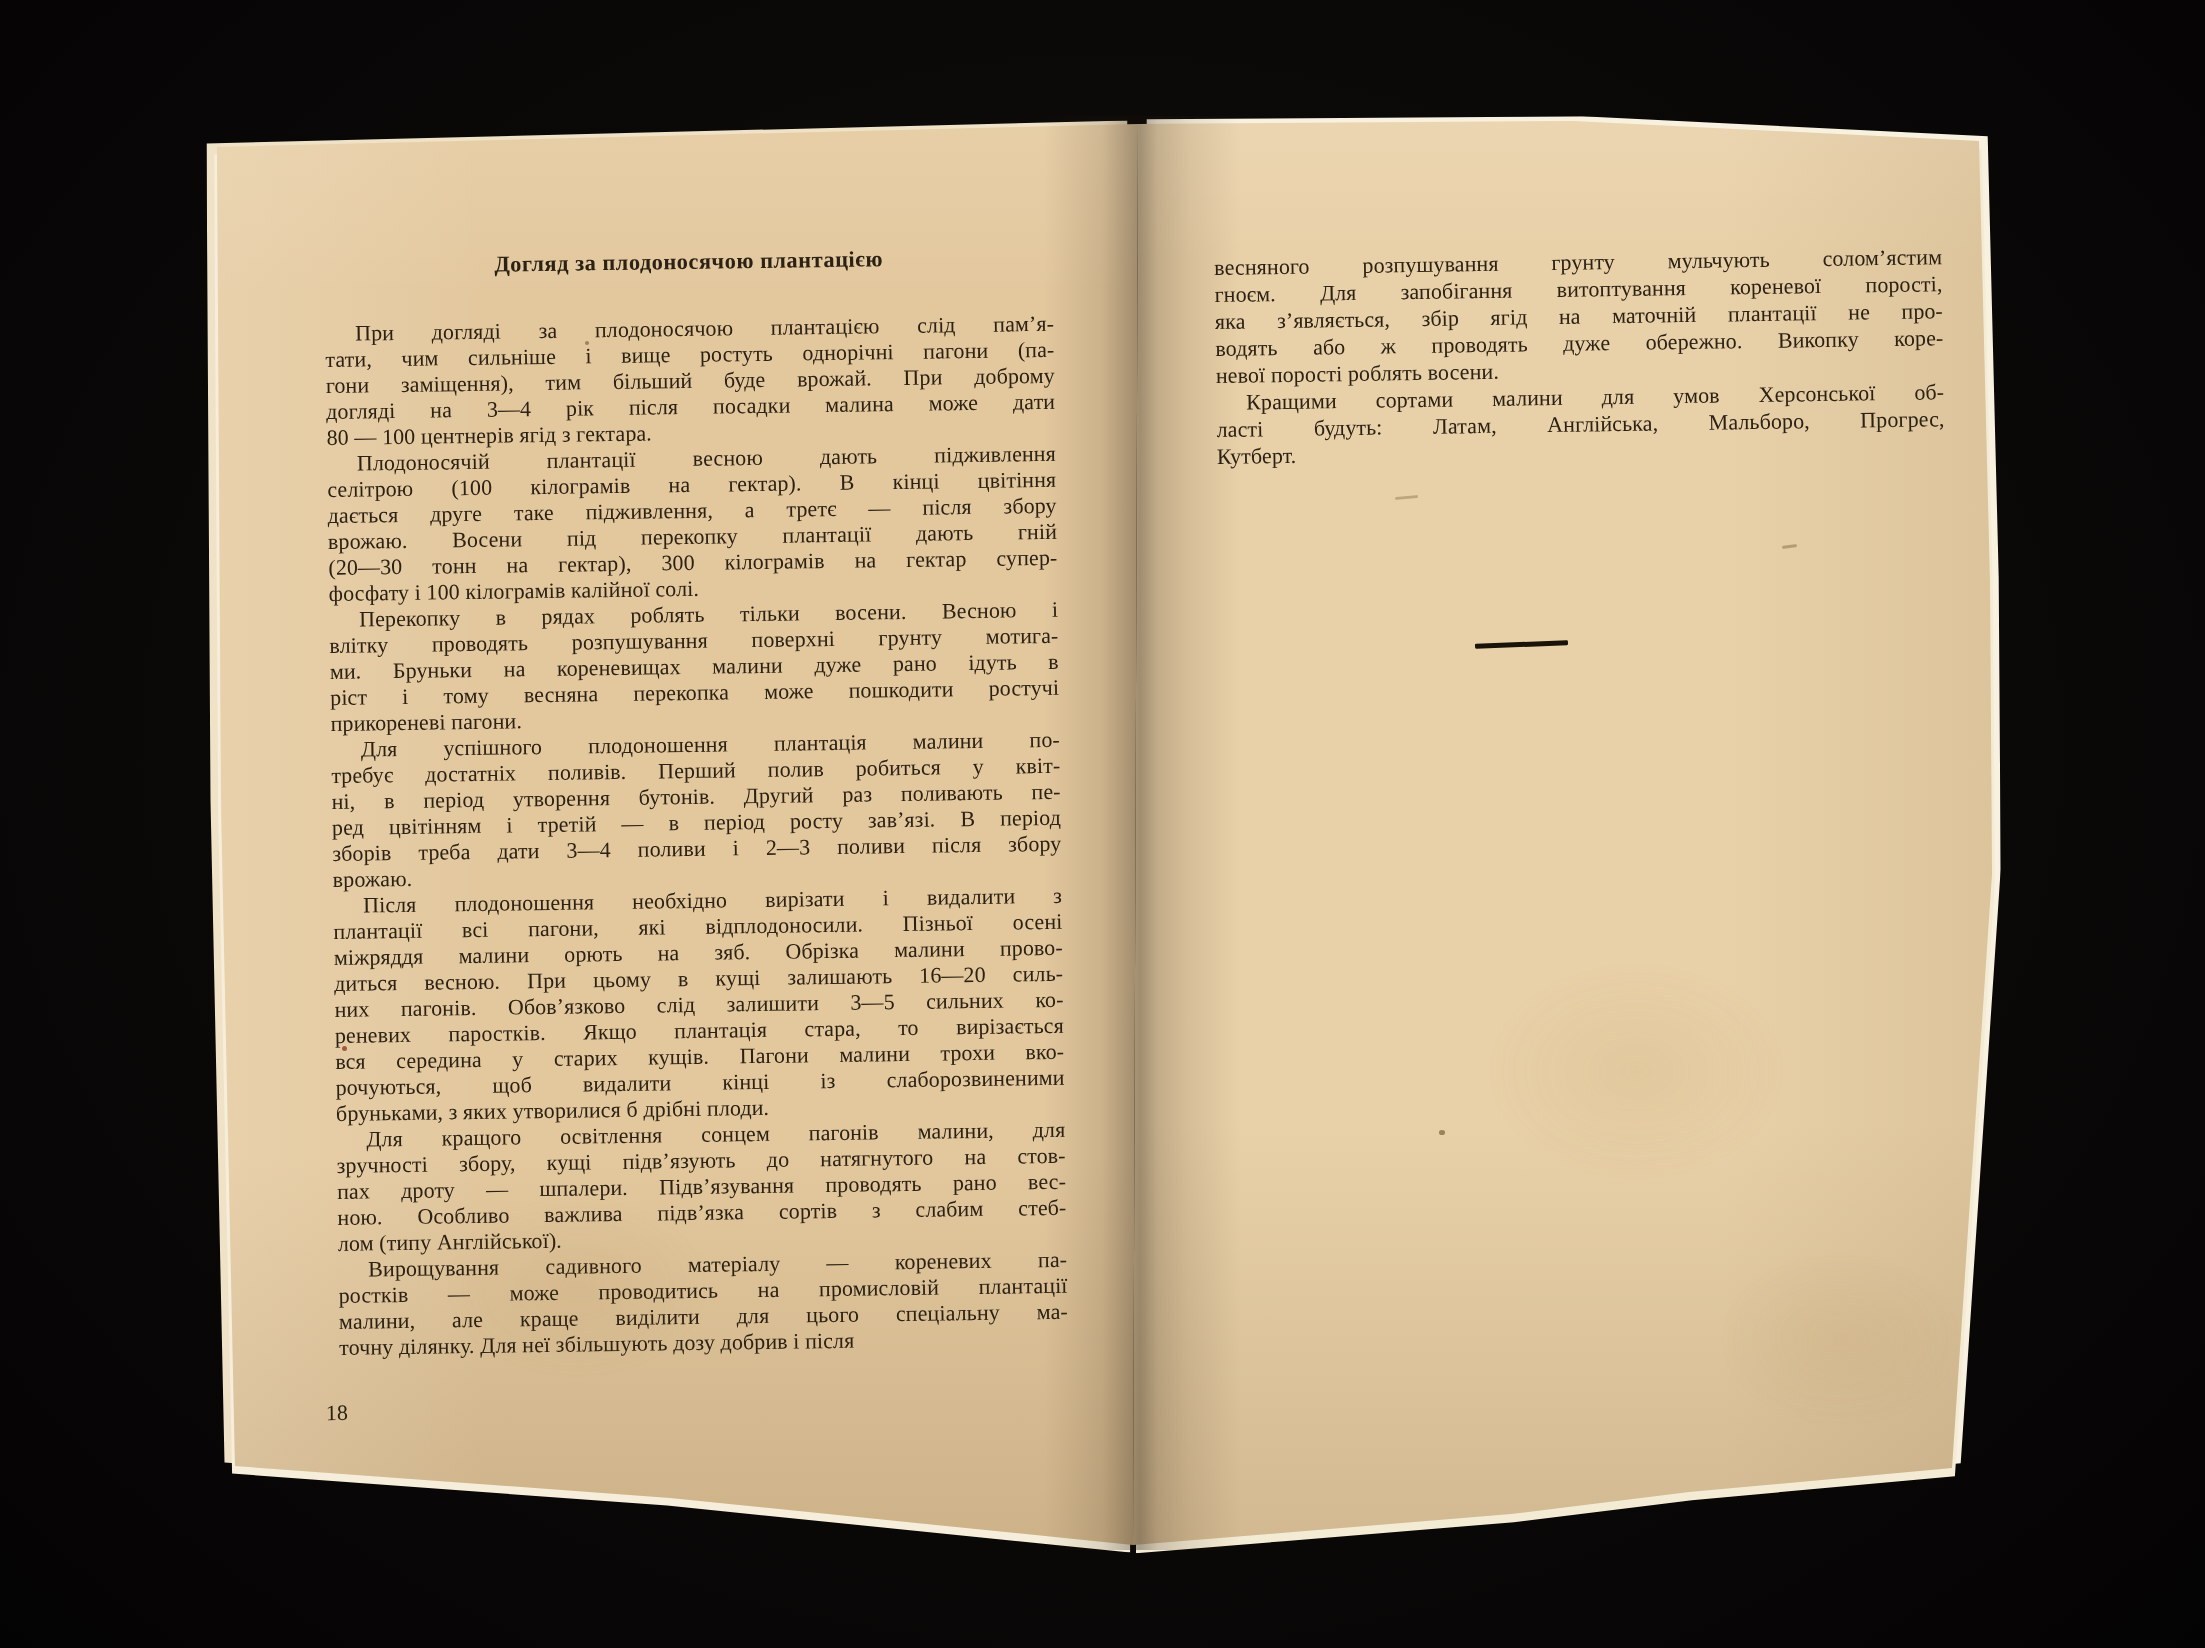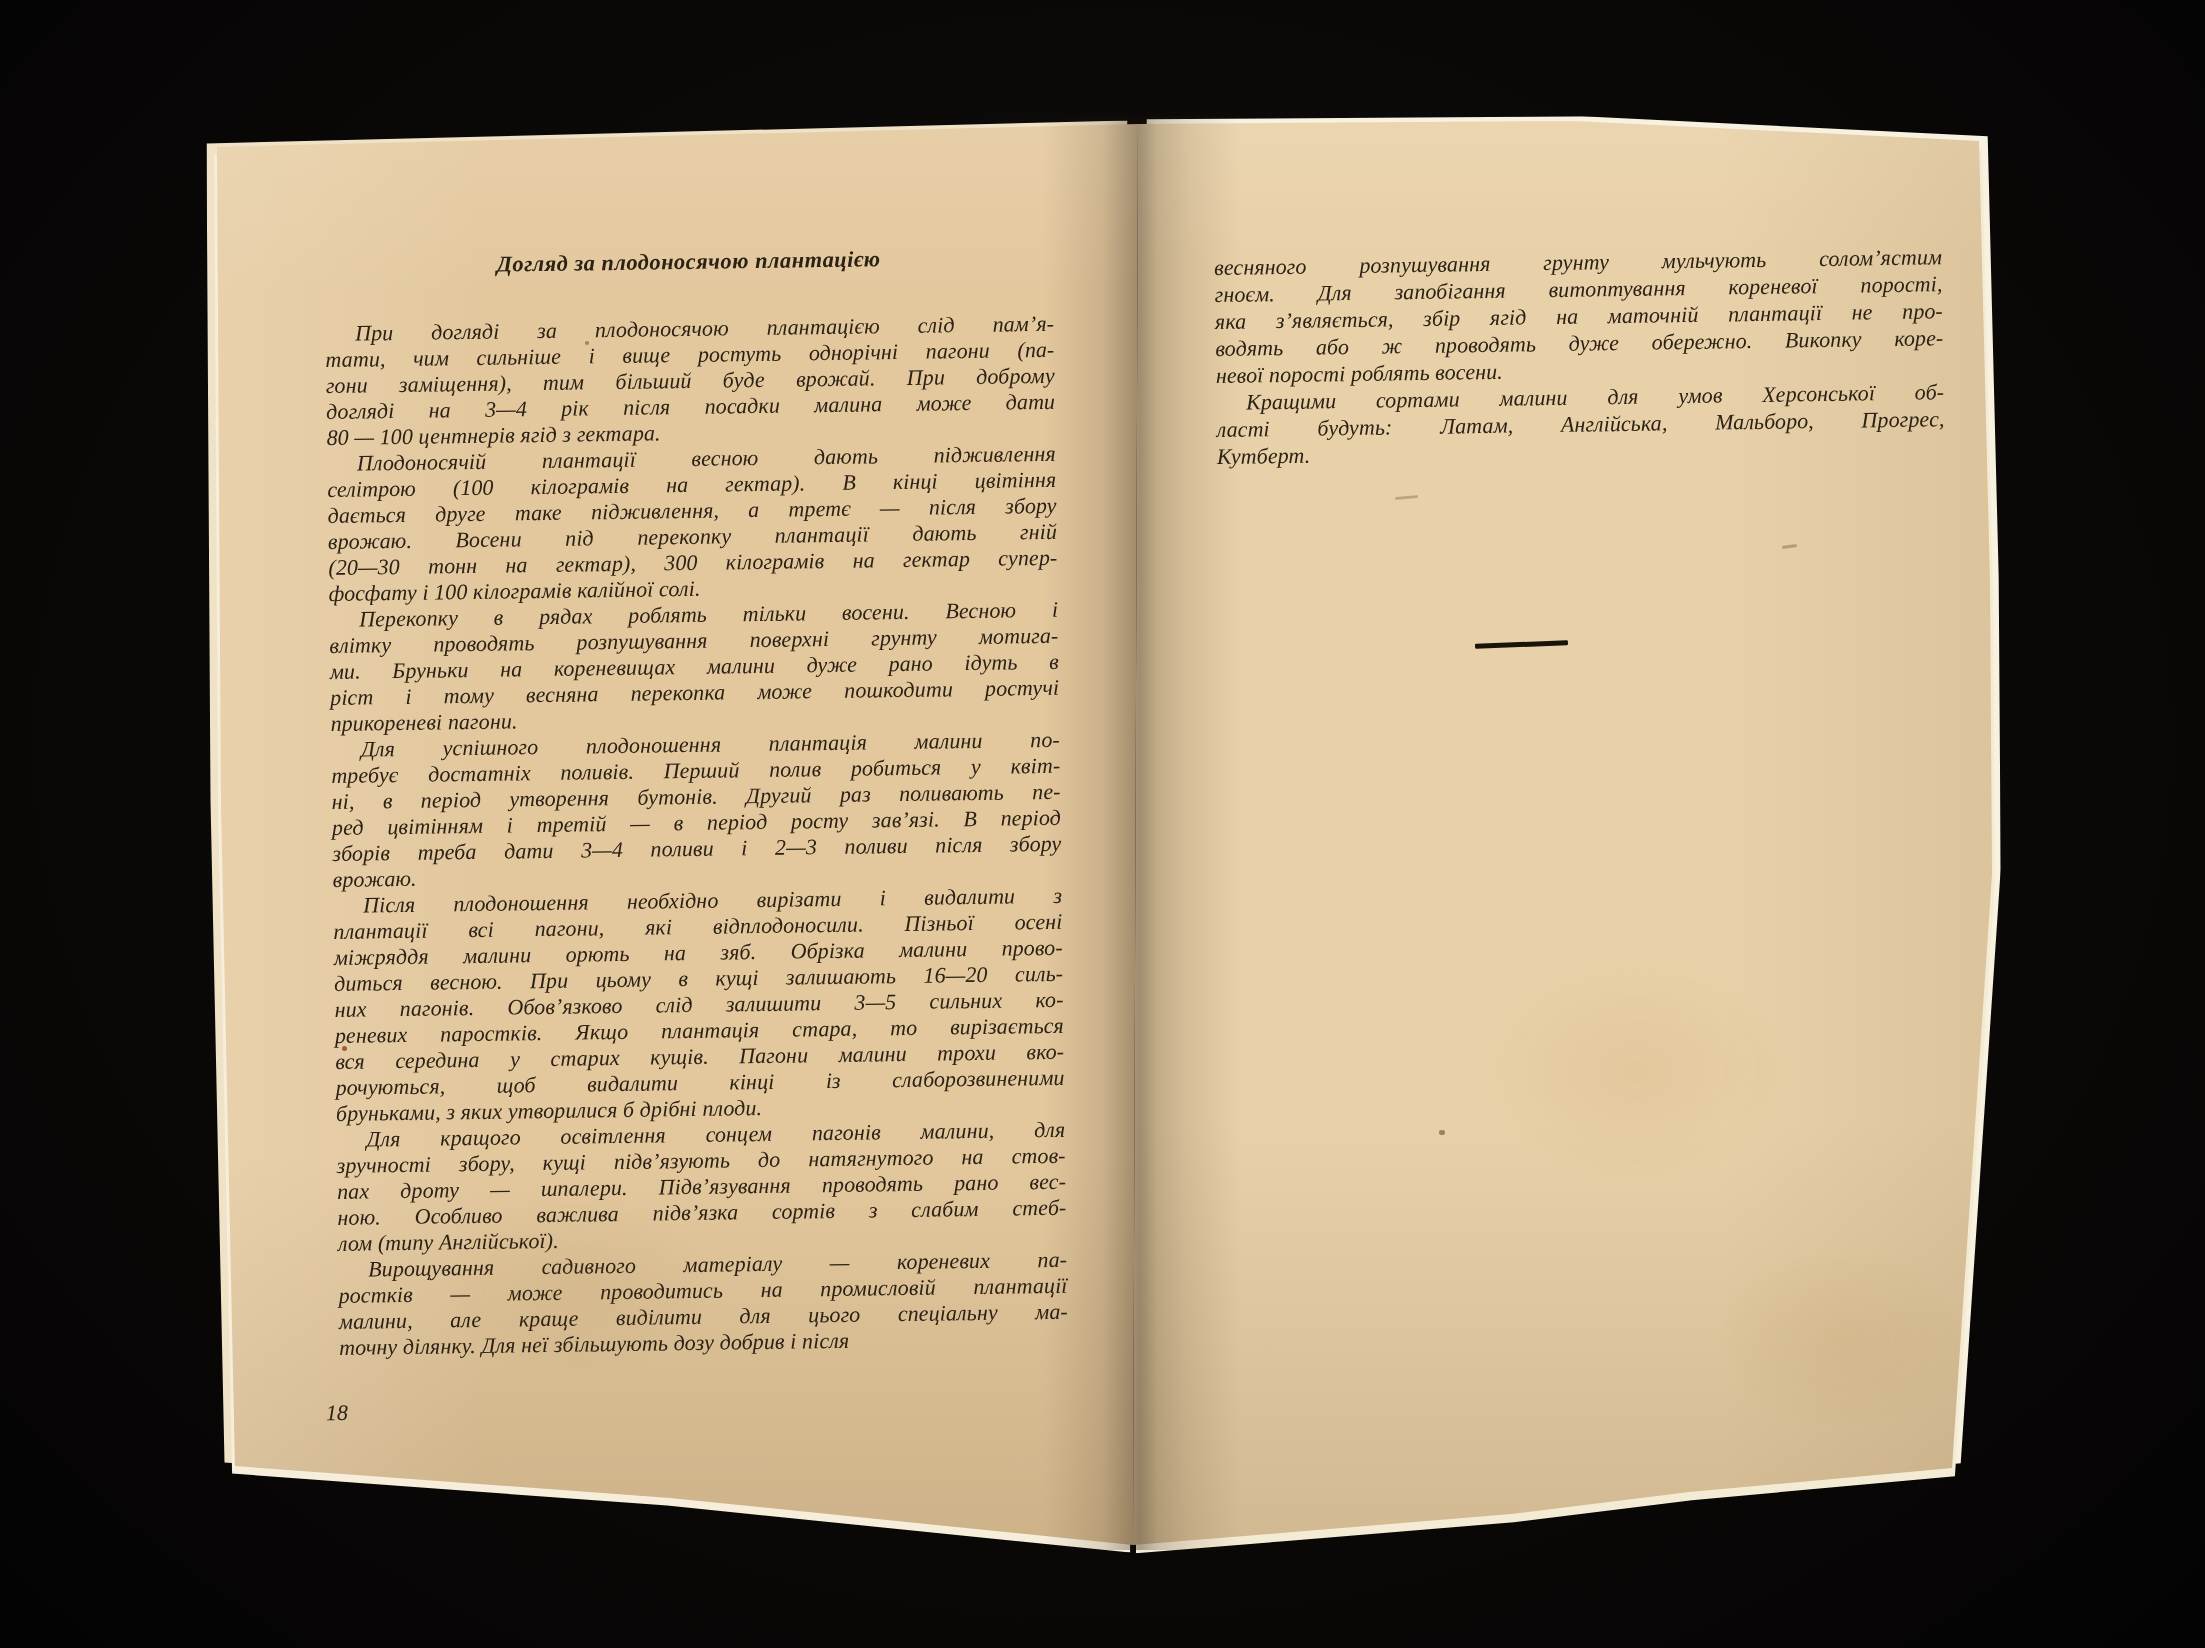--- a/index.html
+++ b/index.html
@@ -9,21 +9,20 @@
   }
   html,body{
     margin:0; padding:0;
     width:2205px; height:1648px;
     background:#070505;
     overflow:hidden;
   }
   .scene{
     position:absolute; inset:0;
     background:radial-gradient(ellipse at 50% 45%, #15120f 0%, #0b0908 55%, #040303 100%);
-    font-style:italic;
   }
   .under,.page{ position:absolute; inset:0; }
 
   
   .under-left-a { clip-path:var(--clipL); background:#efe2c6; transform:translate(-10.5px,-3.5px); }
   .under-left-b { clip-path:var(--clipL); background:#f6eedb; transform:translate(-2.9px,7.6px); }
   .under-right-a{ clip-path:var(--clipR); background:#f8f1e0; transform:translate(8.7px,-4.7px); }
   .under-right-b{ clip-path:var(--clipR); background:#f4ebd5; transform:translate(2.9px,8.2px); }
 
   .page-left{

